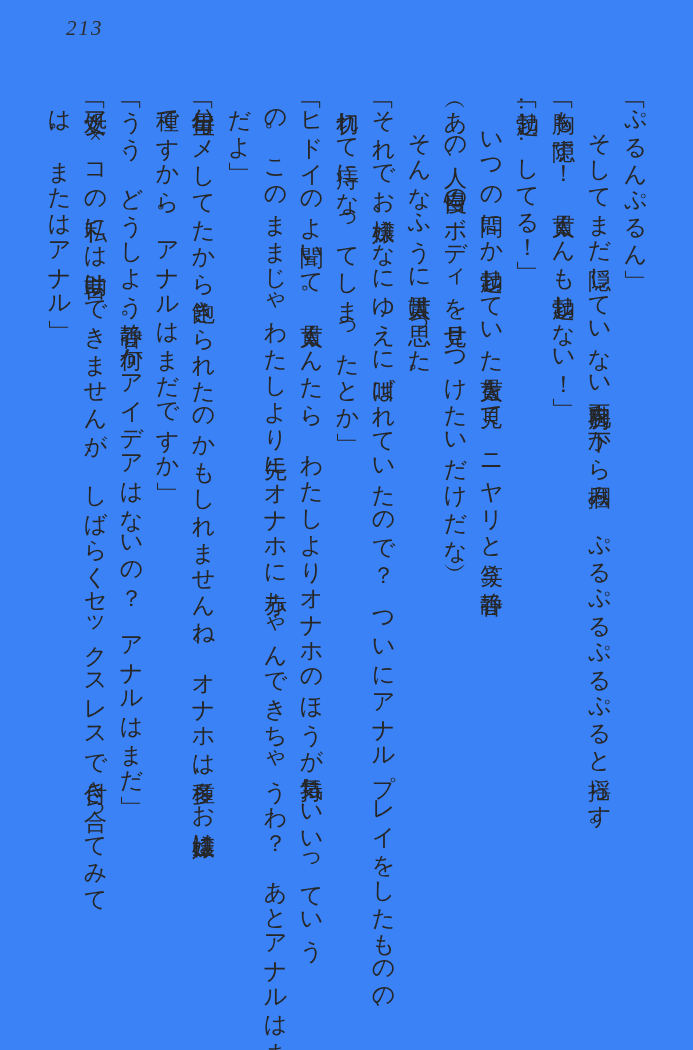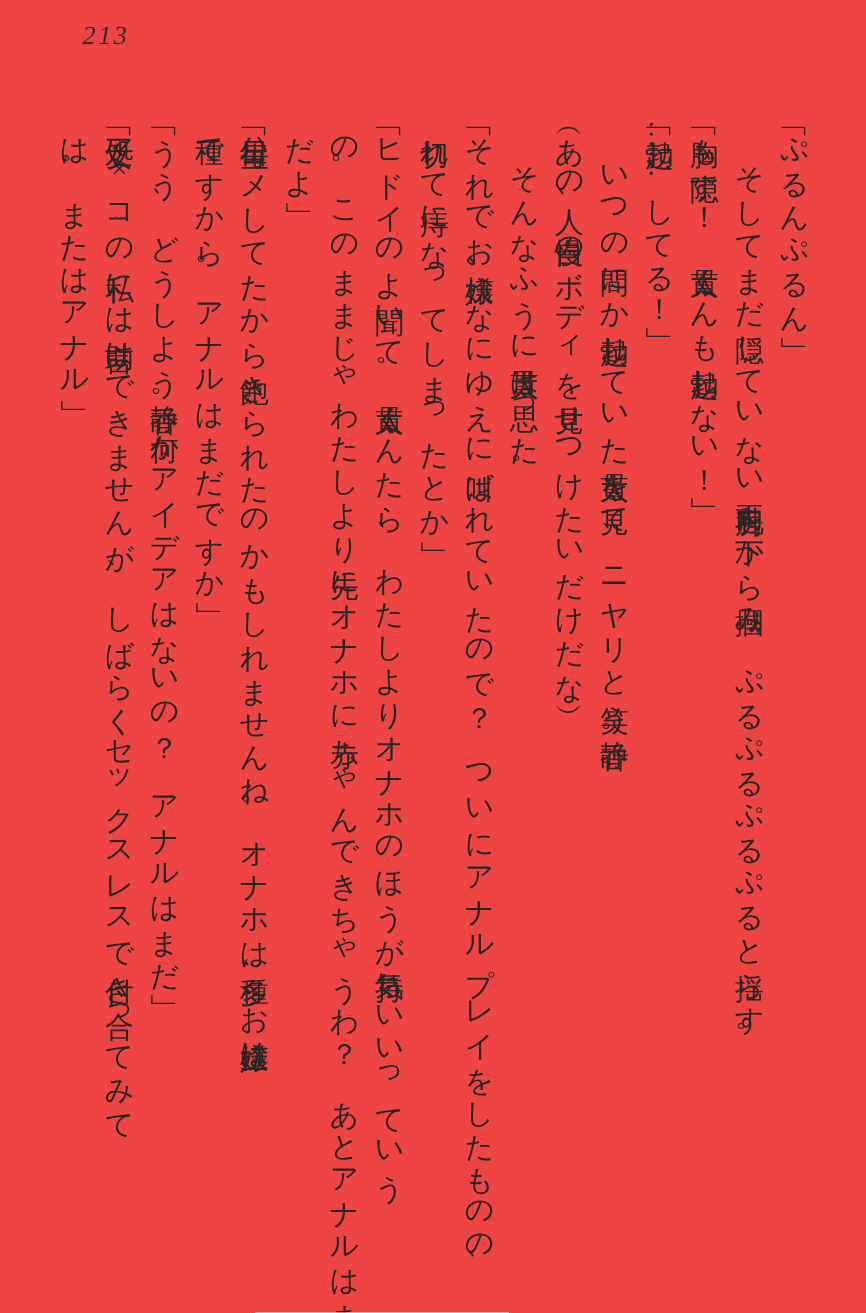--- a/index.html
+++ b/index.html
@@ -44,21 +44,21 @@
     white-space: nowrap;
     text-indent: 0;
   }
   .text-line.indent {
     text-indent: 1em;
   }
 </style>
 </head>
 <body>
 
-<div class="page" style="background: #ef4444;">
+<div class="page" style="background: #3b82f6;">
   <div class="page-number">213</div>
   <div class="text-body" id="text-body" style="color: rgb(38, 38, 38);">
       <p class="text-line">「ぷるんぷるん」</p>
       <p class="text-line indent">そしてまだ隠していない両乳房を下から摑み、ぷるぷるぷるぷると揺らす。</p>
       <p class="text-line">「胸も隠す！　貫太くんも勃起しない！」</p>
       <p class="text-line">「勃起……してる！」</p>
       <p class="text-line indent">いつの間にか勃起していた貫太を見て、ニヤリと笑う静香。</p>
       <p class="text-line">（あの人、自慢のボディを見せつけたいだけだな）</p>
       <p class="text-line indent">そんなふうに貫太は思った。</p>
       <p class="text-line">「それでお嬢様、なにゆえに叫ばれていたので？　ついにアナルプレイをしたものの、</p>

